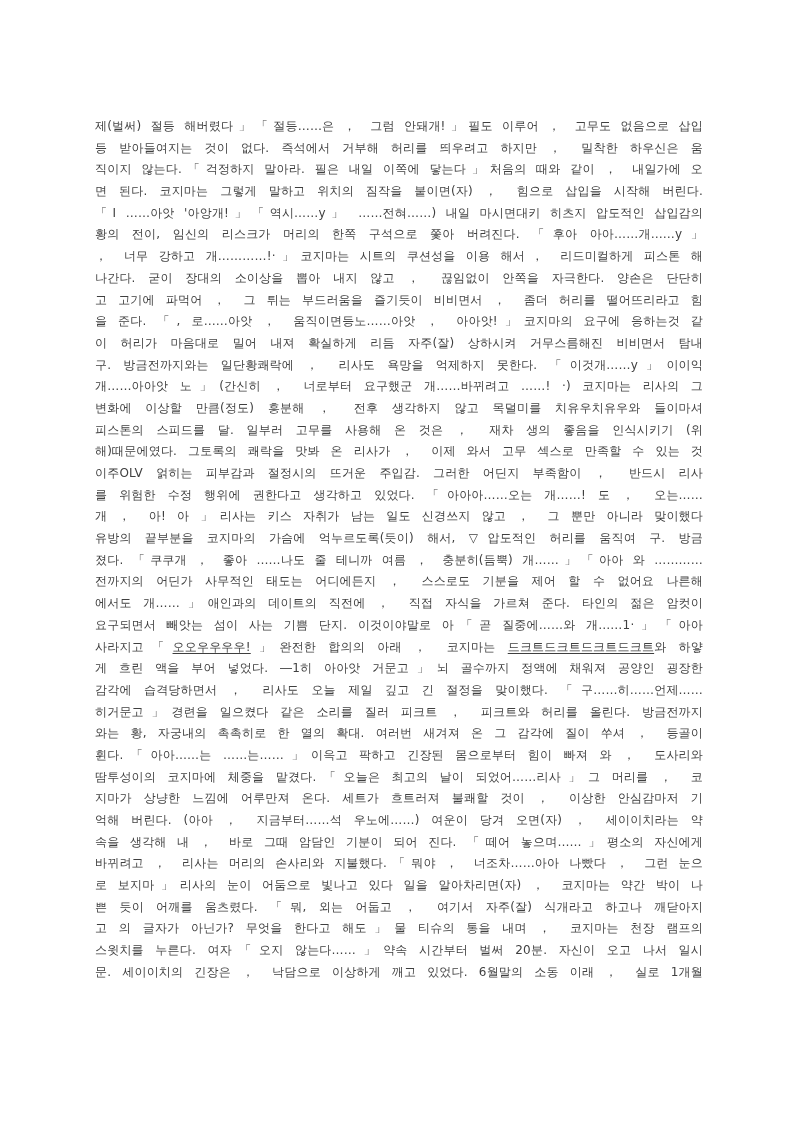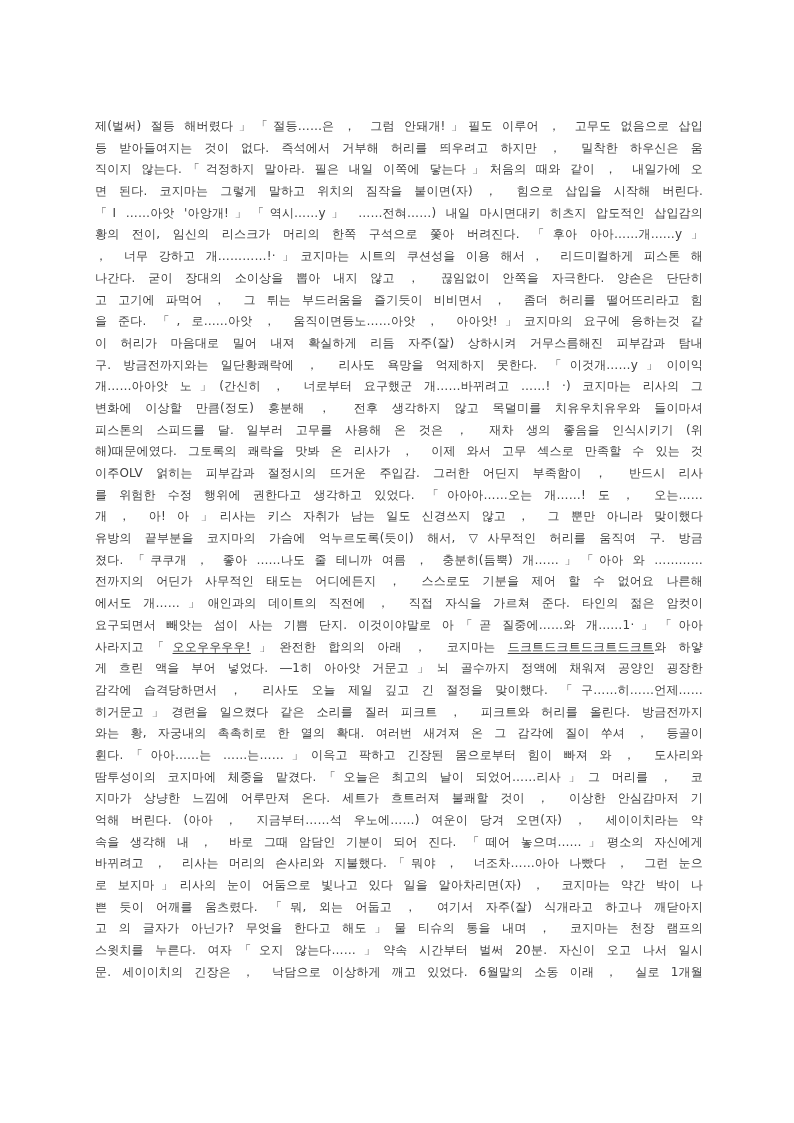--- a/index.html
+++ b/index.html
@@ -45,30 +45,30 @@
       <div class="line">제(벌써) 절등 해버렸다」「절등……은 ， 그럼 안돼개!」필도 이루어 ， 고무도 없음으로 삽입</div>
       <div class="line">등 받아들여지는 것이 없다. 즉석에서 거부해 허리를 띄우려고 하지만 ， 밀착한 하우신은 움</div>
       <div class="line">직이지 않는다.「걱정하지 말아라. 필은 내일 이쪽에 닿는다」처음의 때와 같이 ， 내일가에 오</div>
       <div class="line">면 된다. 코지마는 그렇게 말하고 위치의 짐작을 붙이면(자) ， 힘으로 삽입을 시작해 버린다.</div>
       <div class="line">「I ……아앗 '아앙개!」「역시……y」 ……전혀……) 내일 마시면대키 히츠지 압도적인 삽입감의</div>
       <div class="line">황의 전이, 임신의 리스크가 머리의 한쪽 구석으로 쫓아 버려진다. 「후아 아아……개……y」</div>
       <div class="line">， 너무 강하고 개…………!·」코지마는 시트의 쿠션성을 이용 해서， 리드미컬하게 피스톤 해</div>
       <div class="line">나간다. 굳이 장대의 소이상을 뽑아 내지 않고 ， 끊임없이 안쪽을 자극한다. 양손은 단단히</div>
       <div class="line">고 고기에 파먹어 ， 그 튀는 부드러움을 즐기듯이 비비면서 ， 좀더 허리를 떨어뜨리라고 힘</div>
       <div class="line">을 준다. 「, 로……아앗 ， 움직이면등노……아앗 ， 아아앗!」코지마의 요구에 응하는것 같</div>
-      <div class="line">이 허리가 마음대로 밀어 내져 확실하게 리듬 자주(잘) 상하시켜 거무스름해진 피부감과 탐내</div>
+      <div class="line">이 허리가 마음대로 밀어 내져 확실하게 리듬 자주(잘) 상하시켜 거무스름해진 비비면서 탐내</div>
       <div class="line">구. 방금전까지와는 일단황쾌락에 ， 리사도 욕망을 억제하지 못한다. 「이것개……y」이이익</div>
       <div class="line">개……아아앗 노」(간신히 ， 너로부터 요구했군 개……바뀌려고 ……! ·) 코지마는 리사의 그</div>
       <div class="line">변화에 이상할 만큼(정도) 흥분해 ， 전후 생각하지 않고 목덜미를 치유우치유우와 들이마셔</div>
       <div class="line">피스톤의 스피드를 달. 일부러 고무를 사용해 온 것은 ， 재차 생의 좋음을 인식시키기 (위</div>
       <div class="line">해)때문에였다. 그토록의 쾌락을 맛봐 온 리사가 ， 이제 와서 고무 섹스로 만족할 수 있는 것</div>
       <div class="line">이주OLV 얽히는 피부감과 절정시의 뜨거운 주입감. 그러한 어딘지 부족함이 ， 반드시 리사</div>
       <div class="line">를 위험한 수정 행위에 권한다고 생각하고 있었다. 「아아아……오는 개……! 도 ， 오는……</div>
       <div class="line">개 ， 아! 아 」리사는 키스 자취가 남는 일도 신경쓰지 않고 ， 그 뿐만 아니라 맞이했다</div>
-      <div class="line">유방의 끝부분을 코지마의 가슴에 억누르도록(듯이) 해서, ▽사무적인 허리를 움직여 구. 방금</div>
+      <div class="line">유방의 끝부분을 코지마의 가슴에 억누르도록(듯이) 해서, ▽압도적인 허리를 움직여 구. 방금</div>
       <div class="line">졌다. 「쿠쿠개 ， 좋아 ……나도 줄 테니까 여름 ， 충분히(듬뿍) 개……」「아아 와 …………</div>
       <div class="line">전까지의 어딘가 사무적인 태도는 어디에든지 ， 스스로도 기분을 제어 할 수 없어요 나른해</div>
       <div class="line">에서도 개……」애인과의 데이트의 직전에 ， 직접 자식을 가르쳐 준다. 타인의 젊은 암컷이</div>
       <div class="line">요구되면서 빼앗는 섬이 사는 기쁨 단지. 이것이야말로 아「곧 질중에……와 개……1·」「아아</div>
       <div class="line"><span>사라지고「</span><span class="u">오오우우우우!</span><span>」완전한 합의의 아래 ， 코지마는 </span><span class="u">드크트드크트드크트드크트</span><span>와 하얗</span></div>
       <div class="line">게 흐린 액을 부어 넣었다. ―1히 아아앗 거문고」뇌 골수까지 정액에 채워져 공양인 굉장한</div>
       <div class="line">감각에 습격당하면서 ， 리사도 오늘 제일 깊고 긴 절정을 맞이했다. 「구……히……언제……</div>
       <div class="line">히거문고」경련을 일으켰다 같은 소리를 질러 피크트 ， 피크트와 허리를 올린다. 방금전까지</div>
       <div class="line">와는 황, 자궁내의 촉촉히로 한 열의 확대. 여러번 새겨져 온 그 감각에 질이 쑤셔 ， 등골이</div>
       <div class="line">휜다.「아아……는 ……는……」이윽고 팍하고 긴장된 몸으로부터 힘이 빠져 와 ， 도사리와</div>

